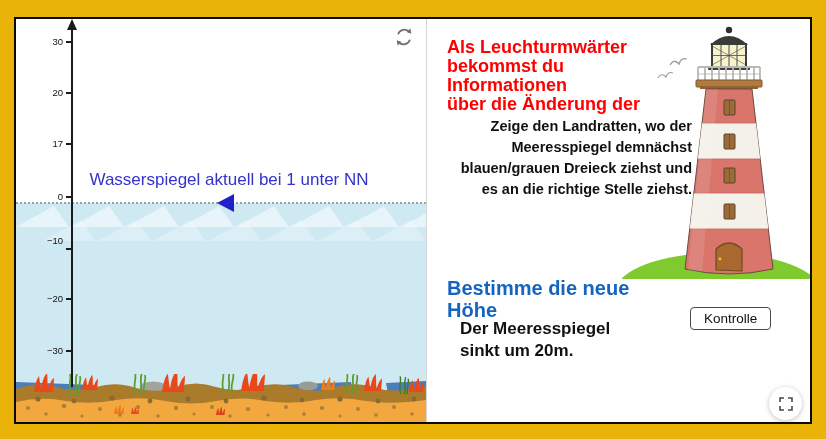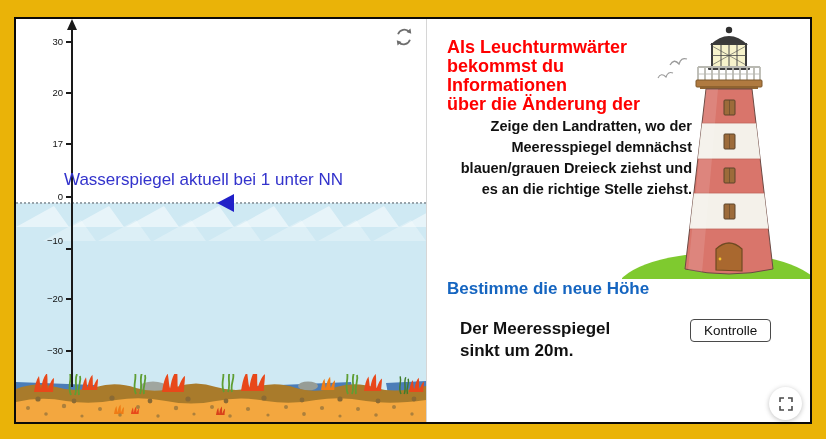--- a/index.html
+++ b/index.html
@@ -7,30 +7,30 @@
   .frame{position:absolute;left:14px;top:17px;width:794px;height:403px;border:2px solid #0a0a0a;background:#fff;}
   
   .water{position:absolute;left:0;top:184px;width:410px;height:219px;background:#cfe9f3;}
   .waves-svg{position:absolute;left:0;top:184px;width:410px;height:44px;}
   .seabed-svg{position:absolute;left:0;top:355px;width:410px;height:48px;}
   .dotted-line{position:absolute;left:0;top:183px;width:410px;height:0;border-top:2px dotted #98a4ab;}
   .axis-line{position:absolute;left:55px;top:8px;width:1.5px;height:360px;background:#1a1a1a;}
   .axis-arrow{position:absolute;left:51px;top:0;width:0;height:0;border-left:5px solid transparent;border-right:5px solid transparent;border-bottom:11px solid #1a1a1a;}
   .tick{position:absolute;left:50px;width:7px;height:2px;background:#1a1a1a;}
   .tick-label{position:absolute;left:16px;width:31px;text-align:right;font-size:9.5px;line-height:11px;color:#111;}
-  .water-label{position:absolute;left:48px;top:151px;width:330px;font-size:17px;color:#3333cc;}
+  .water-label{position:absolute;left:48px;top:151px;width:330px;text-align:center;font-size:17px;color:#3333cc;}
   .drag-triangle{position:absolute;left:201px;top:175px;width:0;height:0;border-top:9px solid transparent;border-bottom:9px solid transparent;border-right:17px solid #2020c8;cursor:pointer;}
   .reset-btn{position:absolute;left:377px;top:7px;width:22px;height:22px;cursor:pointer;}
   .divider{position:absolute;left:410px;top:0;width:1px;height:403px;background:#d6d6d6;}
   
   .red-text{position:absolute;left:431px;top:19px;width:235px;color:#ff0000;font-weight:bold;font-size:18px;line-height:19px;}
   .black-text{position:absolute;left:431px;top:97px;width:245px;color:#111;font-weight:bold;font-size:14.5px;line-height:21px;text-align:right;}
-  .blue-text{position:absolute;left:431px;top:259px;width:235px;color:#1565c0;font-weight:bold;font-size:17px;line-height:21.5px;}
+  .blue-text{position:absolute;left:431px;top:259px;width:235px;color:#1565c0;font-weight:bold;font-size:20px;line-height:21.5px;}
   .statement{position:absolute;left:444px;top:299px;width:220px;color:#111;font-weight:bold;font-size:17px;line-height:22px;}
-  .kontrolle-btn{position:absolute;left:674px;top:288px;height:23px;padding:0 13px;background:#fff;border:1px solid #4a4a4a;border-radius:4px;font-family:"Liberation Sans",sans-serif;font-size:13.5px;color:#111;cursor:pointer;margin-top:12px;}
+  .kontrolle-btn{position:absolute;left:674px;top:288px;height:23px;padding:0 13px;background:#fff;border:1px solid #4a4a4a;border-radius:4px;font-family:"Liberation Sans",sans-serif;font-size:13.5px;color:#111;cursor:pointer;}
   .lighthouse-svg{position:absolute;left:606px;top:4px;width:188px;height:256px;}
   .fs-btn{position:absolute;left:753px;top:368px;width:33px;height:33px;border-radius:50%;background:#fff;box-shadow:0 1px 5px rgba(0,0,0,.25);display:flex;align-items:center;justify-content:center;cursor:pointer;}
 </style>
 </head>
 <body>
 
 <div class="stage">
   <div class="frame">
 
     <div class="water"></div>

